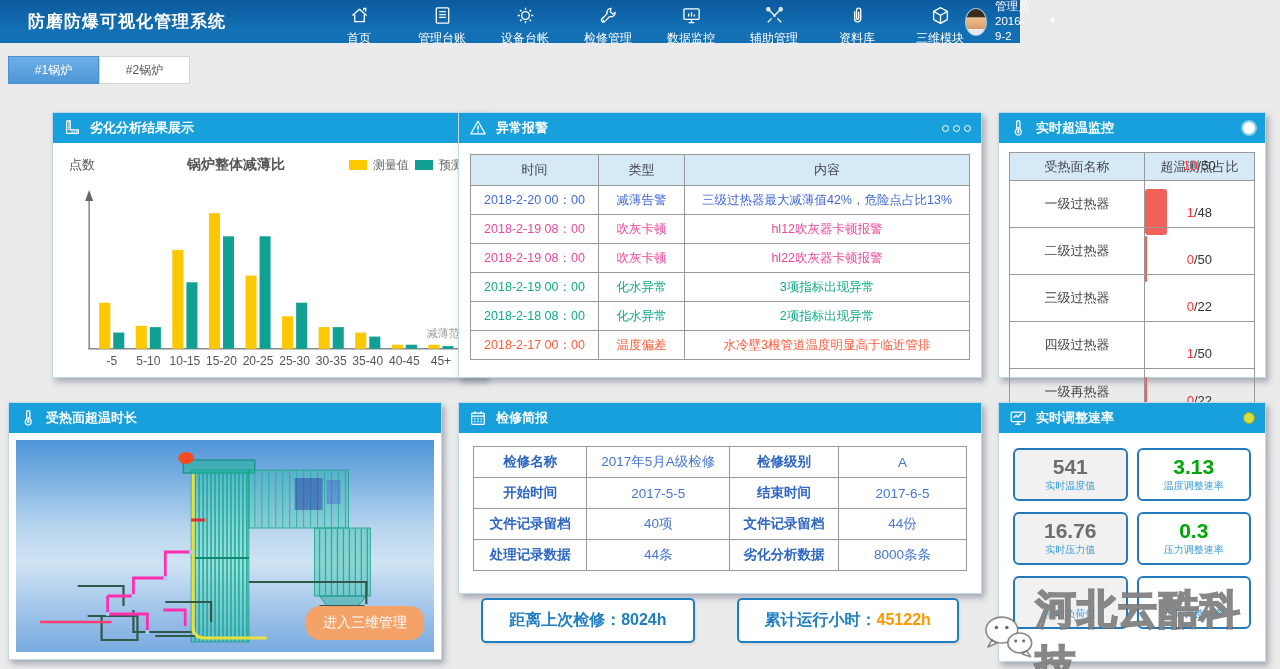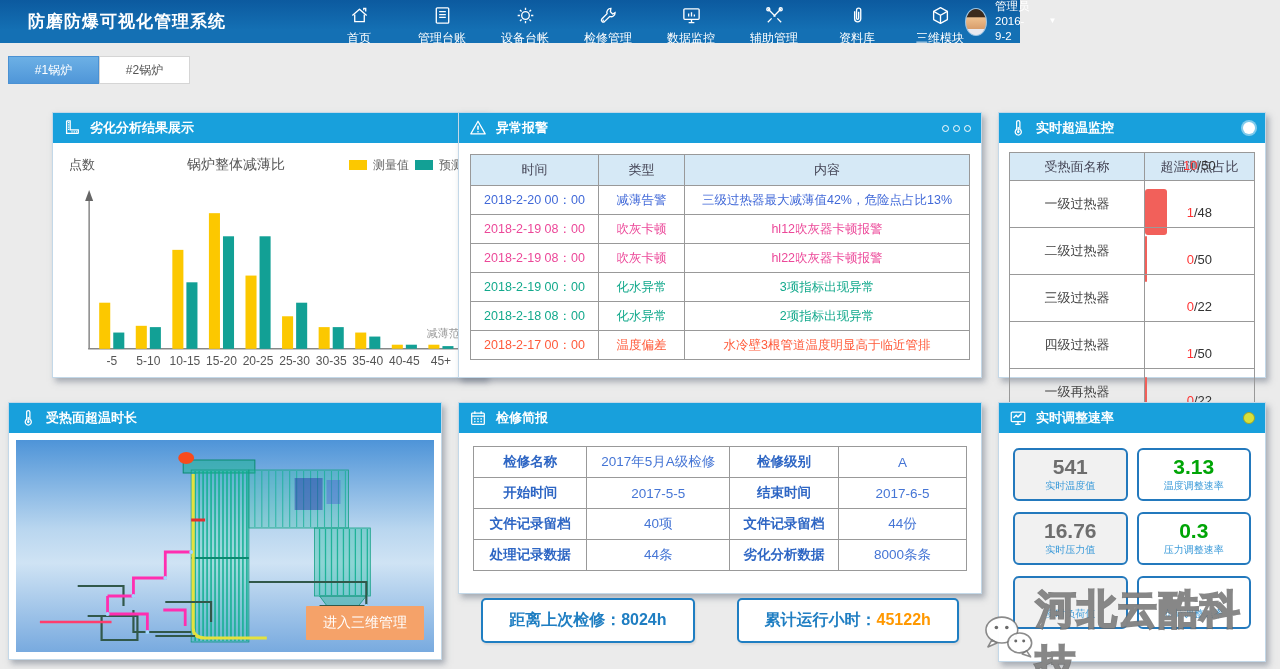--- a/index.html
+++ b/index.html
@@ -30,21 +30,21 @@
   .phead{height:30px;background:#18a0dc;color:#fff;display:flex;align-items:center;gap:9px;
     padding:0 10px;font-size:13px;font-weight:bold;}
   .phead svg{width:18px;height:18px;flex:0 0 auto;}
   .phead .spacer{margin-left:auto;display:flex;align-items:center;gap:4px;}
   .dot-o{width:7px;height:7px;border:1.5px solid #fff;border-radius:50%;display:inline-block;cursor:pointer;}
   .ind-white{width:12px;height:12px;border-radius:50%;background:#fff;box-shadow:0 0 0 2px rgba(255,255,255,.45);}
   .ind-yellow{width:12px;height:12px;border-radius:50%;background:#d7e03a;border:1px solid #9aa32a;}
 
   
   .chart-top{display:flex;align-items:center;padding:13px 10px 0 16px;font-size:13px;color:#555;}
-  .ctitle{margin-left:92px;font-size:14px;font-weight:normal;color:#555;}
+  .ctitle{margin-left:92px;font-size:14px;font-weight:bold;color:#555;}
   .legend{margin-left:auto;display:flex;align-items:center;gap:6px;font-size:12px;color:#666;}
   .sw{width:18px;height:10px;display:inline-block;}
   #chart{padding:2px 6px 0 6px;}
   #chart svg{width:100%;display:block;}
 
   
   table{border-collapse:collapse;}
   .atable{width:calc(100% - 22px);margin:11px;font-size:12.5px;table-layout:fixed;}
   .atable th{background:#d6e9f6;border:1px solid #999;height:31px;color:#445;font-weight:normal;font-size:13px;}
   .atable td{border:1px solid #999;height:29px;text-align:center;padding:0 3px;overflow:hidden;white-space:nowrap;}
@@ -75,21 +75,21 @@
     align-items:center;justify-content:center;background:#fff;}
   .card.gray{background:#f1f1f1;}
   .card .v{font-size:21px;font-weight:bold;color:#00a506;line-height:1.05;min-height:22px;}
   .card.gray .v{color:#6e6e6e;}
   .card .l{font-size:10px;color:#3a9ad9;}
 
   
   .pbody3d{position:relative;height:calc(100% - 30px);padding:7px;}
   .pbody3d svg{width:100%;height:100%;display:block;}
   .btn3d{position:absolute;right:17px;bottom:19px;background:#f5a269;color:#fff;font-size:14px;
-    padding:8px 17px;border-radius:1px;cursor:pointer;}
+    padding:8px 17px;border-radius:14px;cursor:pointer;}
 
   
   .watermark{position:absolute;left:980px;top:582px;display:flex;align-items:center;z-index:50;pointer-events:none;}
   .wm-text{font-size:40px;font-weight:bold;color:rgba(255,255,255,.93);
     -webkit-text-stroke:2px rgba(105,105,105,.8);letter-spacing:1px;}
 </style>
 </head>
 <body>
 
 <div class="stage">

